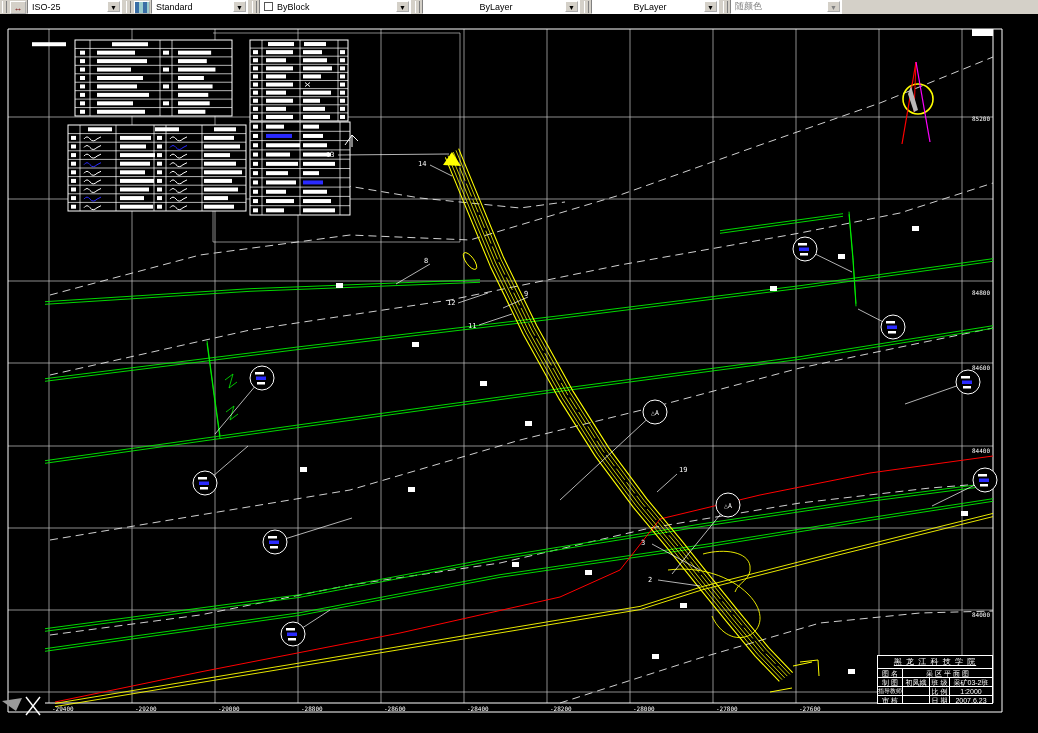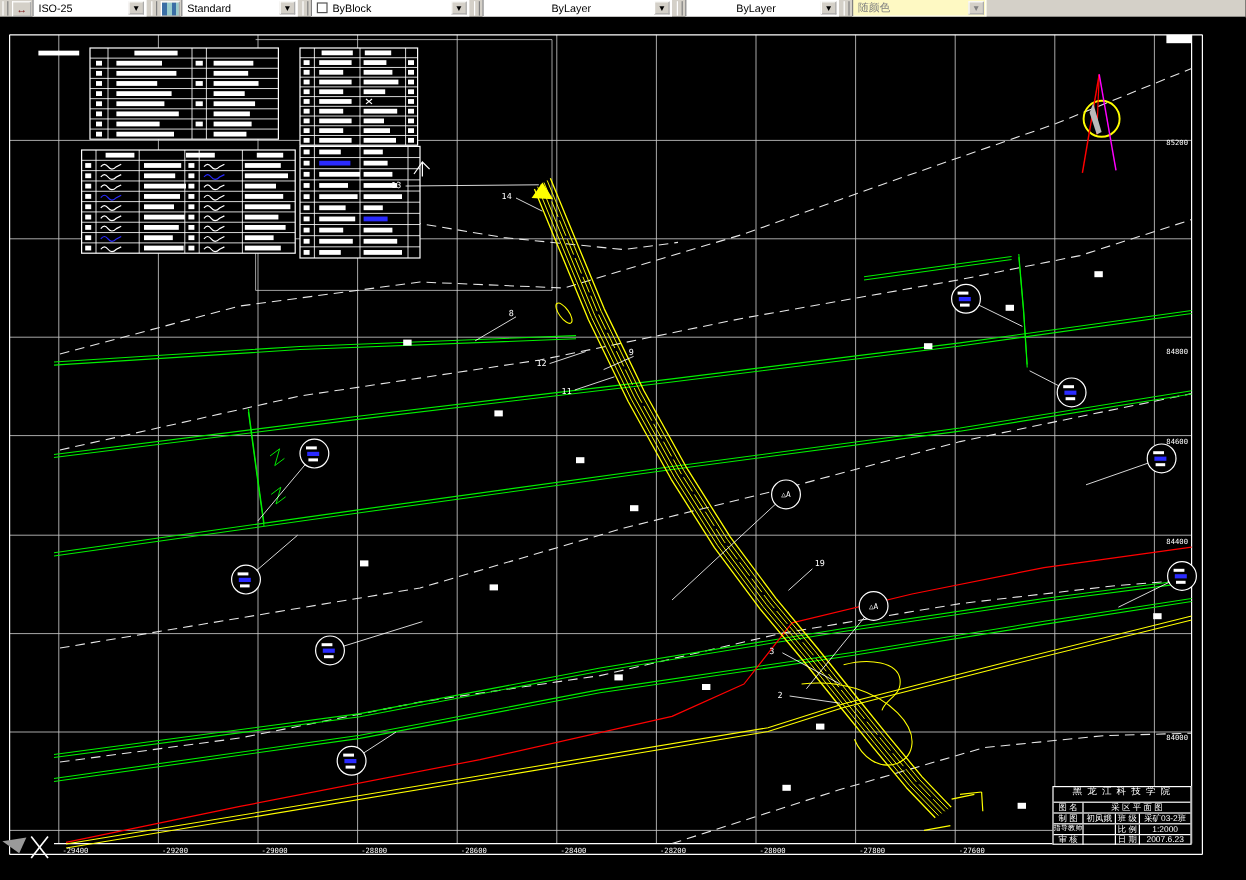--- a/index.html
+++ b/index.html
@@ -10,53 +10,53 @@
   .grip{width:3px;height:12px;margin:0 2px 1px 2px;border-left:1px solid #fff;border-right:1px solid #808080;}
   .tb-icon{width:16px;height:13px;margin:0 1px 0 1px;display:flex;align-items:center;justify-content:center;
            font-size:9px;color:#7a1010;background:#d4d0c8;border:1px outset #fff;box-sizing:border-box;}
   .tb-icon.blue{color:#fff;background:linear-gradient(90deg,#3a6ea5 0 4px,#9cc 4px 8px,#3a6ea5 8px 12px,#9cc 12px);}
   .combo{height:15px;background:#fff;border:1px solid;border-color:#808080 #fff #fff #808080;
          display:flex;align-items:center;font-size:9px;color:#000;box-sizing:border-box;position:relative;
          padding-left:4px;margin-right:2px;}
   .combo .arrow{position:absolute;right:1px;top:1px;bottom:1px;width:13px;background:#d4d0c8;
         border:1px outset #fff;font-size:7px;line-height:11px;text-align:center;color:#000;box-sizing:border-box;}
   .combo.center{justify-content:center;padding-left:0;padding-right:10px;align-items:center;}
-  .combo.disabled{background:#fef9c3;color:#808080;}
+  .combo.disabled{background:#ffffff;color:#808080;}
   .combo .swatch{width:7px;height:7px;background:#fff;border:1px solid #555;margin-right:4px;}
   
   .canvas{position:absolute;top:14px;left:0;width:1038px;height:719px;background:#000;}
   svg{position:absolute;top:0;left:0;}
   
   .tblock{position:absolute;left:877px;top:641px;width:116px;height:49px;background:#000;
           border:1px solid #fff;color:#fff;font-size:7px;line-height:1;box-sizing:border-box;}
   .tblock .r{display:flex;border-top:1px solid #fff;box-sizing:border-box;}
   .tblock .r:first-child{border-top:none;}
   .tblock .c{border-left:1px solid #fff;box-sizing:border-box;display:flex;align-items:center;
              justify-content:center;overflow:hidden;white-space:nowrap;}
   .tblock .c:first-child{border-left:none;}
-  .inst{height:12px;font-size:8px;letter-spacing:1px;justify-content:center;display:flex;align-items:flex-start;}
+  .inst{height:12px;font-size:8px;letter-spacing:1px;justify-content:center;display:flex;align-items:center;text-decoration:underline;}
 </style>
 </head>
 <body>
 
 <div class="toolbar">
   <div class="grip"></div>
   <div class="tb-icon">↔</div>
   <div class="combo" style="width:95px">
     <span>ISO-25</span>
     <span class="arrow">▼</span>
   </div>
   <div class="grip"></div>
   <div class="tb-icon blue"></div>
   <div class="combo" style="width:97px">
     <span>Standard</span>
     <span class="arrow">▼</span>
   </div>
   <div class="grip"></div>
-  <div class="combo" style="width:132px">
+  <div class="combo" style="width:152px">
     <span class="swatch"></span>
     <span>ByBlock</span>
     <span class="arrow">▼</span>
   </div>
   <div class="grip"></div>
   <div class="combo center" style="width:158px">
     <span>ByLayer</span>
     <span class="arrow">▼</span>
   </div>
   <div class="grip"></div>

